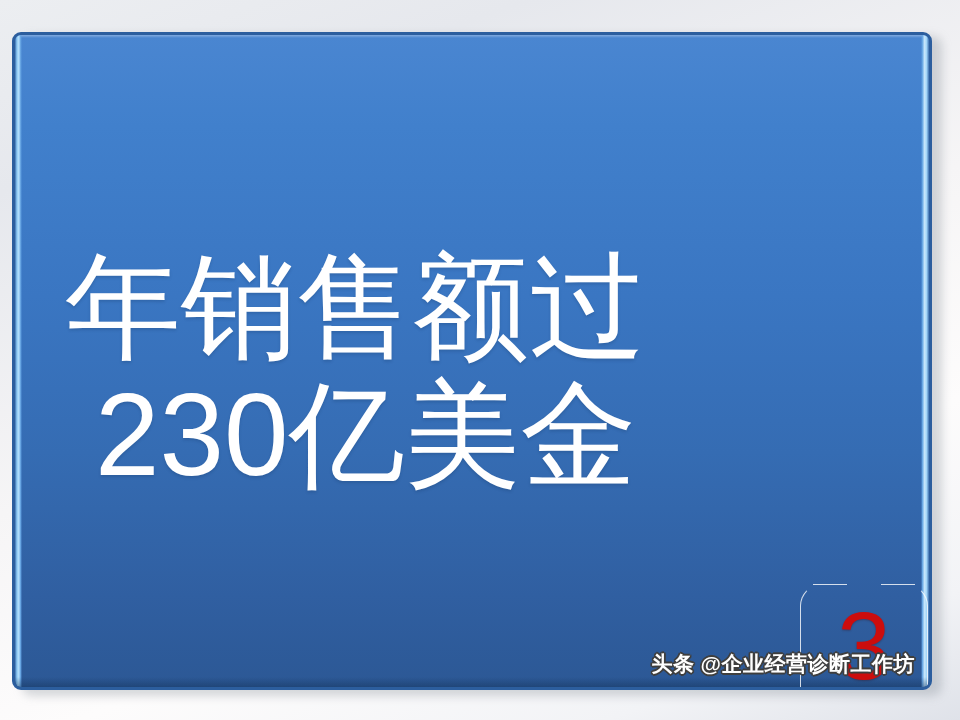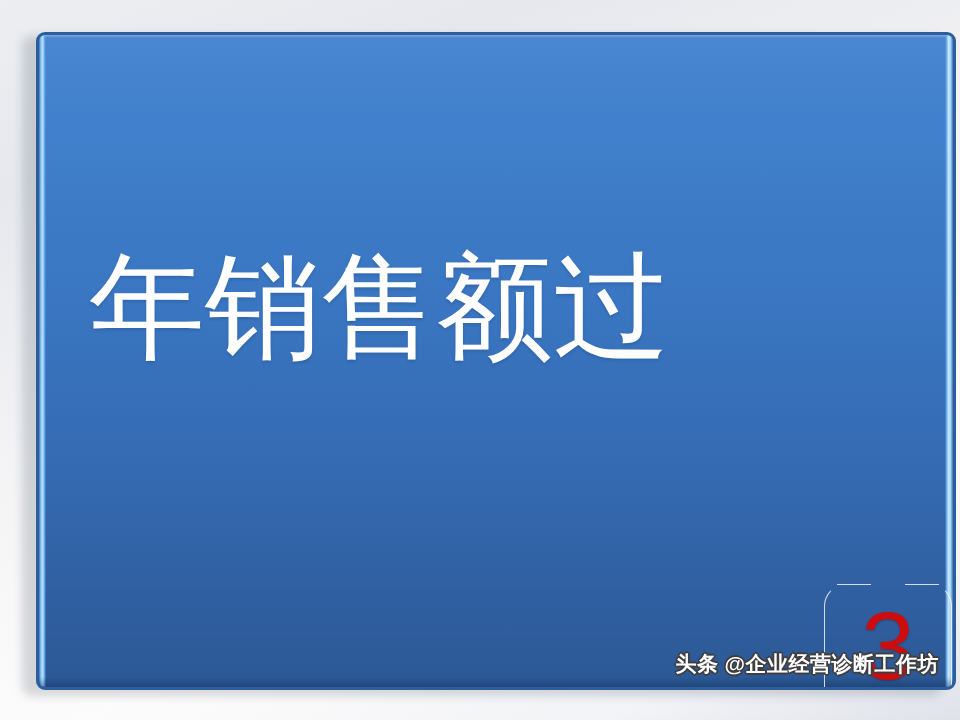--- a/index.html
+++ b/index.html
@@ -29,21 +29,21 @@
     width: 920px;
     height: 660px;
     border-radius: 10px;
     background: rgba(120,128,140,0.30);
     filter: blur(5px);
   }
 
   
   #slide {
     position: absolute;
-    left: 36px;
+    left: 12px;
     top: 32px;
     width: 920px;
     height: 658px;
     border-radius: 9px;
     background: linear-gradient(180deg, #4a86d1 0%, #4180cc 14%, #3a76c2 40%, #356cb3 64%, #305fa1 86%, #2c5895 100%);
     box-sizing: border-box;
     border: 3px solid #2c5e9e;
     overflow: hidden;
   }
   
@@ -164,20 +164,21 @@
 
   <div id="slide">
 
     <div id="slide-bevel-top"></div>
     <div id="slide-bevel-left"></div>
     <div id="slide-bevel-right"></div>
     <div id="slide-bevel-bottom"></div>
 
     <div id="headline">
       <span class="hl-line hl-line-1">年销售额过</span>
+      <span class="hl-line hl-line-2">230亿美金</span>
     </div>
 
     <div id="page-badge">
       <div id="page-badge-number">3</div>
     </div>
 
     <div id="watermark">
       <span class="wm-brand">头条</span><span>@企业经营诊断工作坊</span>
     </div>
 

